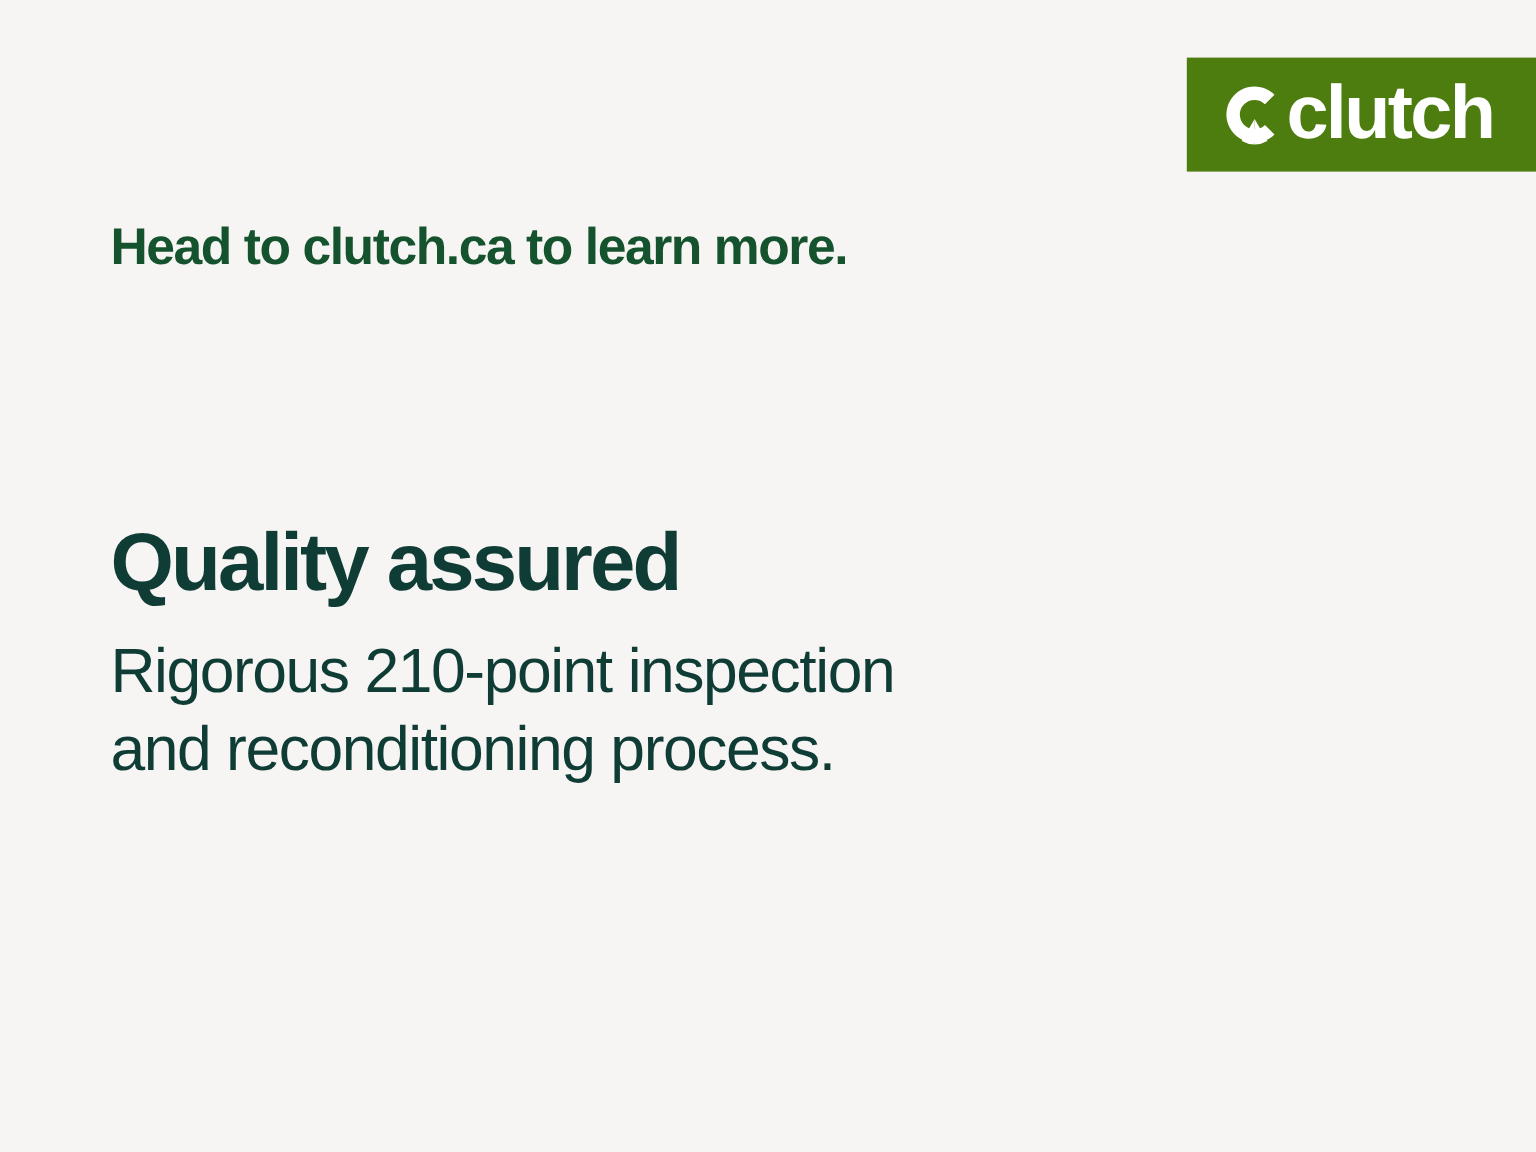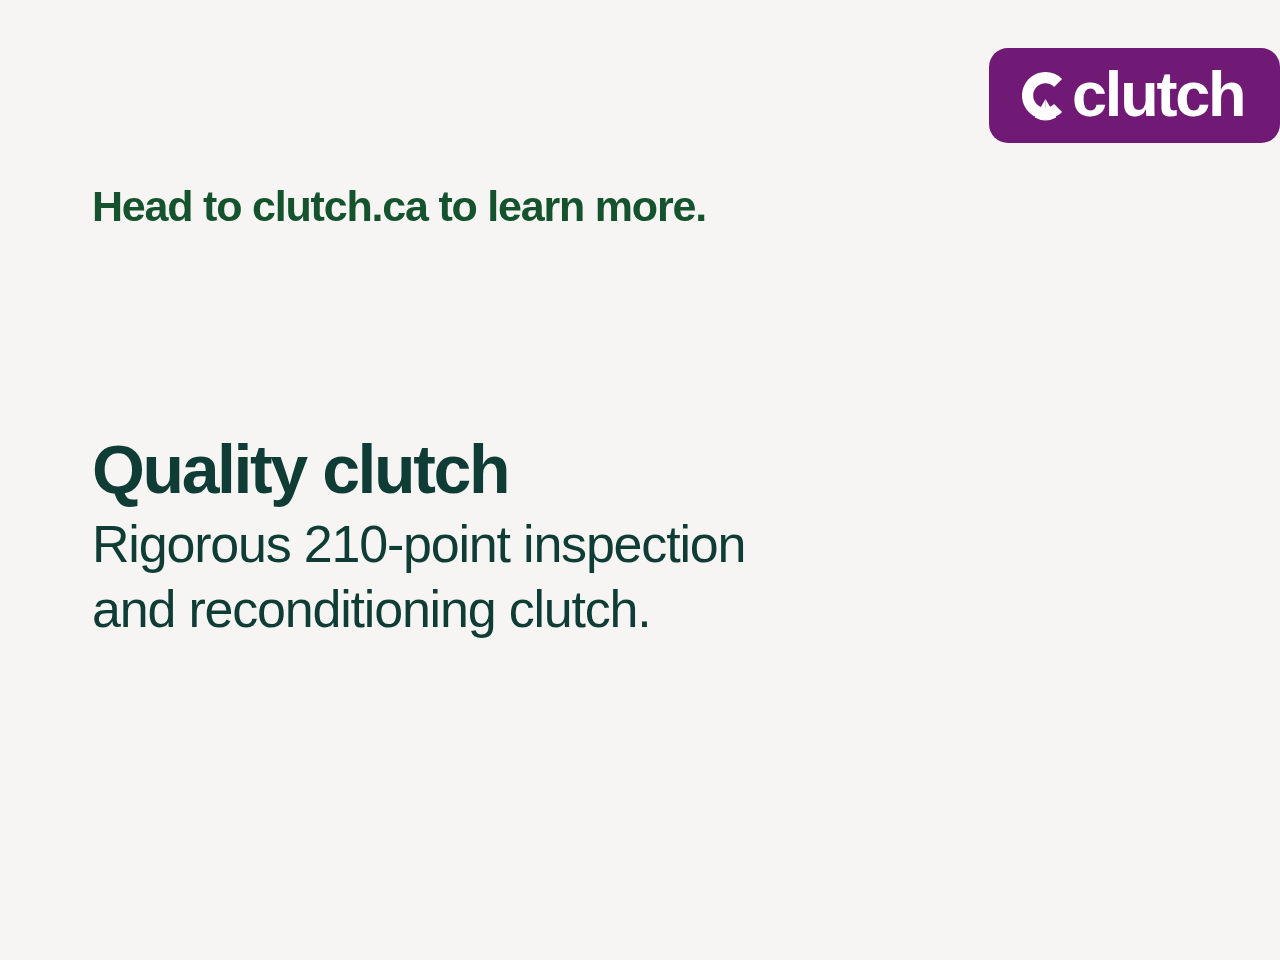--- a/index.html
+++ b/index.html
@@ -19,25 +19,24 @@
     -webkit-font-smoothing:antialiased;
   }
 
   
   .logo-block {
     position:absolute;
     left:989px;
     top:48px;
     width:291px;       
     height:95px;
-    background:#701a75;
+    background:#4d7c0f;
     display:flex;
     align-items:center;
     overflow:hidden;
-    border-radius:19px;
   }
 
   .logo-wordmark {
     display:flex;
     align-items:center;
     margin-left:31px;
   }
 
   .logo-c-mark {
     width:51px;
@@ -81,21 +80,21 @@
   .feature-title {
     font-size:68px;
     font-weight:700;
     letter-spacing:-2.4px;
     line-height:1.05;
     color:#0F3D36;
     white-space:nowrap;
   }
 
   .feature-desc {
-    margin-top:7px;
+    margin-top:23px;
     font-size:52px;
     font-weight:400;
     letter-spacing:-1.2px;
     line-height:1.24;
     color:#0F3D36;
   }
 
   .feature-desc .desc-line {
     display:block;
     white-space:nowrap;
@@ -119,18 +118,18 @@
 
       <path d="M50 57 L71 93 A46 46 0 0 1 50 99 Z" fill="#FFFFFF"></path>
     </svg>
     <span class="logo-text">clutch</span>
   </div>
 </div>
 
 <div class="cta-line">Head to clutch.ca to learn more.</div>
 
 <div class="feature-block">
-  <h1 class="feature-title">Quality clutch</h1>
+  <h1 class="feature-title">Quality assured</h1>
   <p class="feature-desc">
     <span class="desc-line">Rigorous 210-point inspection</span>
-    <span class="desc-line">and reconditioning clutch.</span>
+    <span class="desc-line">and reconditioning process.</span>
   </p>
 </div>
 
 </body></html>

